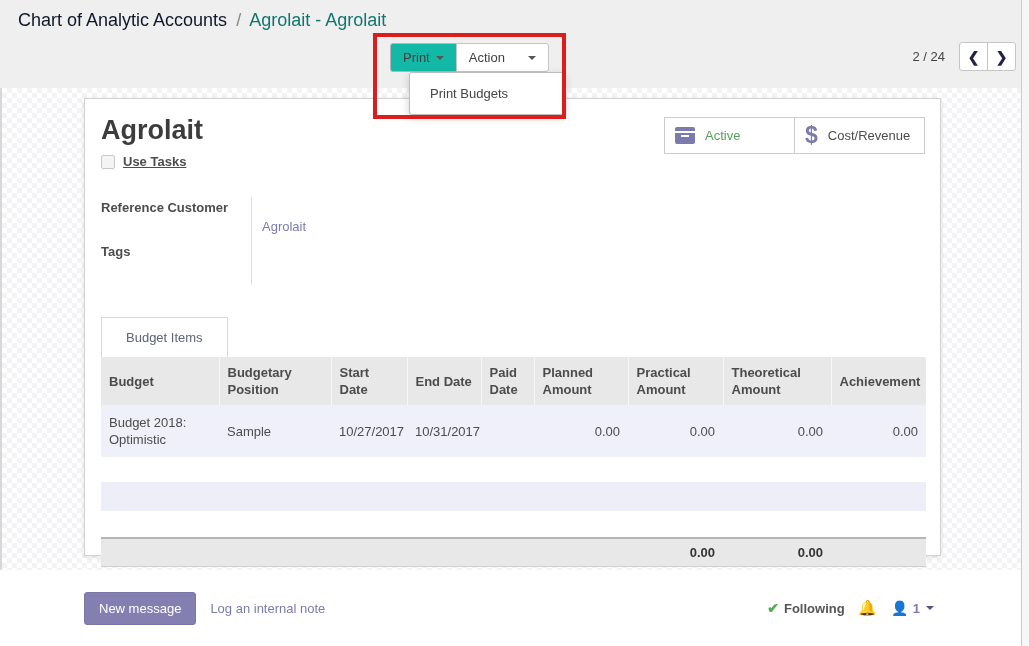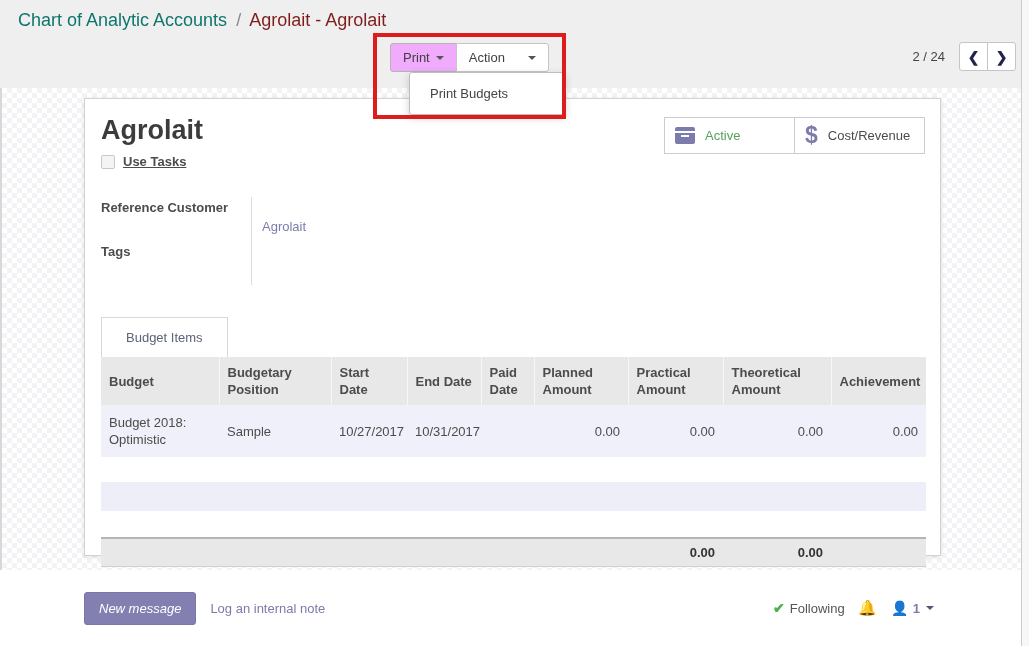--- a/index.html
+++ b/index.html
@@ -2,29 +2,29 @@
 <html><head>
 <meta charset="utf-8">
 <style>
   * { margin:0; padding:0; box-sizing:border-box; }
   html,body { width:1029px; height:646px; font-family:"Liberation Sans",sans-serif; background:#fff; overflow:hidden; }
   .page { position:relative; width:1029px; height:646px; }
 
   
   .control-panel { position:relative; height:88px; background:#f0efef; padding:10px 18px 0 18px; }
   .breadcrumb { font-size:18px; }
-  .breadcrumb .bc-link { color:#0f766e; text-decoration:none; cursor:pointer; }
+  .breadcrumb .bc-link { color:#0f172a; text-decoration:none; cursor:pointer; }
   .breadcrumb .bc-sep { color:#8a8a8a; padding:0 4px; }
-  .breadcrumb .bc-current { color:#7f1d1d; }
+  .breadcrumb .bc-current { color:#0f766e; }
   .cp-buttons { position:absolute; left:18px; top:42px; display:flex; gap:6px; }
   .btn { font-size:13px; padding:6px 14px; border-radius:3px; border:1px solid #c9c9c9; background:#fff; color:#404040; cursor:pointer; }
   .btn-primary { background:#7c7bad; border-color:#72719f; color:#fff; }
   .print-group { position:absolute; left:390px; top:43px; display:flex; }
   .pg-btn { font-size:13px; padding:6px 12px; background:#fff; border:1px solid #c5c5c5; color:#404040; cursor:pointer; display:flex; align-items:center; gap:6px; }
-  .pg-btn.open { background:#f0abfc; border-color:#b5b5b5;text-align:center; }
+  .pg-btn.open { background:#14b8a6; border-color:#b5b5b5;text-align:center; }
   .pg-btn:first-child { border-radius:3px 0 0 3px; }
   .pg-btn:last-child { border-radius:0 3px 3px 0; margin-left:-1px;gap:23px; }
   .caret { width:0; height:0; border-left:4px solid transparent; border-right:4px solid transparent; border-top:4px solid #555; display:inline-block; }
   .dropdown-menu { position:absolute; left:390px; top:72px; width:156px; background:#fff; border:1px solid #bdbdbd; border-radius:3px; box-shadow:0 3px 8px rgba(0,0,0,.18); padding:5px 0; z-index:5;margin-left:19px; }
   .dropdown-item { font-size:13px; color:#444; padding:8px 20px; cursor:pointer; }
   .highlight-rect { position:absolute; left:373px; top:33px; width:193px; height:86px; border:4px solid #dd1d1d; z-index:9; pointer-events:none; }
   .pager { position:absolute; right:13px; top:42px; display:flex; align-items:center; gap:14px; }
   .pager-value { font-size:13px; color:#444; }
   .pager-btns { display:flex; }
   .pager-btn { width:29px; height:29px; background:#fff; border:1px solid #c5c5c5; color:#22224a; font-size:14px; font-weight:bold; cursor:pointer; display:flex; align-items:center; justify-content:center; }
@@ -68,26 +68,26 @@
   tr.row-data { background:#f0f0fa; height:52px; }
   tr.row-fill-w { background:#fff; height:25px; }
   tr.row-fill-l { background:#eeeef8; height:29px; }
   .num { text-align:right; }
   table.list-footer { width:825px; border-collapse:collapse; table-layout:fixed; font-size:13px; color:#333; margin-top:1px; }
   table.list-footer td { background:#e8e8e8; border-top:2px solid #b5b5b5; border-bottom:1px solid #cfcfcf; height:28px; padding:4px 8px; font-weight:bold; }
 
   
   .chatter { position:relative; height:76px; background:#fff; display:flex; align-items:center; justify-content:space-between; padding:0 95px 0 84px; }
   .chatter-left { display:flex; align-items:center; gap:14px; }
-  .btn-newmsg { background:#837fb0; border:1px solid #7a76a8; color:#fff; font-size:13px; padding:8px 14px; border-radius:3px; cursor:pointer;font-style:italic; }
+  .btn-newmsg { background:#837fb0; border:1px solid #7a76a8; color:#fff; font-size:13px; padding:8px 14px; border-radius:3px; cursor:pointer; }
   .chatter-link { font-size:13px; color:#7c7bad; text-decoration:none; cursor:pointer; }
   .chatter-right { display:flex; align-items:center; gap:14px; }
   .following { display:flex; align-items:center; gap:5px; cursor:pointer; }
   .check-icon { color:#4caf50; font-size:14px; font-weight:bold; }
-  .following-label { font-size:13px; font-weight:normal; color:#555; }
+  .following-label { font-size:13px; font-weight:bold; color:#555; }
   .bell-icon { font-size:15px; color:#cfd0dc; cursor:pointer; }
   .followers { display:flex; align-items:center; gap:4px; cursor:pointer; color:#7c7bad; }
   .person-icon { font-size:14px; color:#7c7bad; }
   .follower-count { font-size:13px; font-weight:bold; color:#7c7bad; }
   .caret-sm { width:0; height:0; border-left:4px solid transparent; border-right:4px solid transparent; border-top:4px solid #55557d; display:inline-block; margin-left:2px; }
 
   .scrollbar-strip { position:absolute; right:0; top:0; bottom:0; width:8px; background:#f7f7f7; border-left:1px solid #ccc; z-index:20; }
 </style>
 </head>
 <body>

